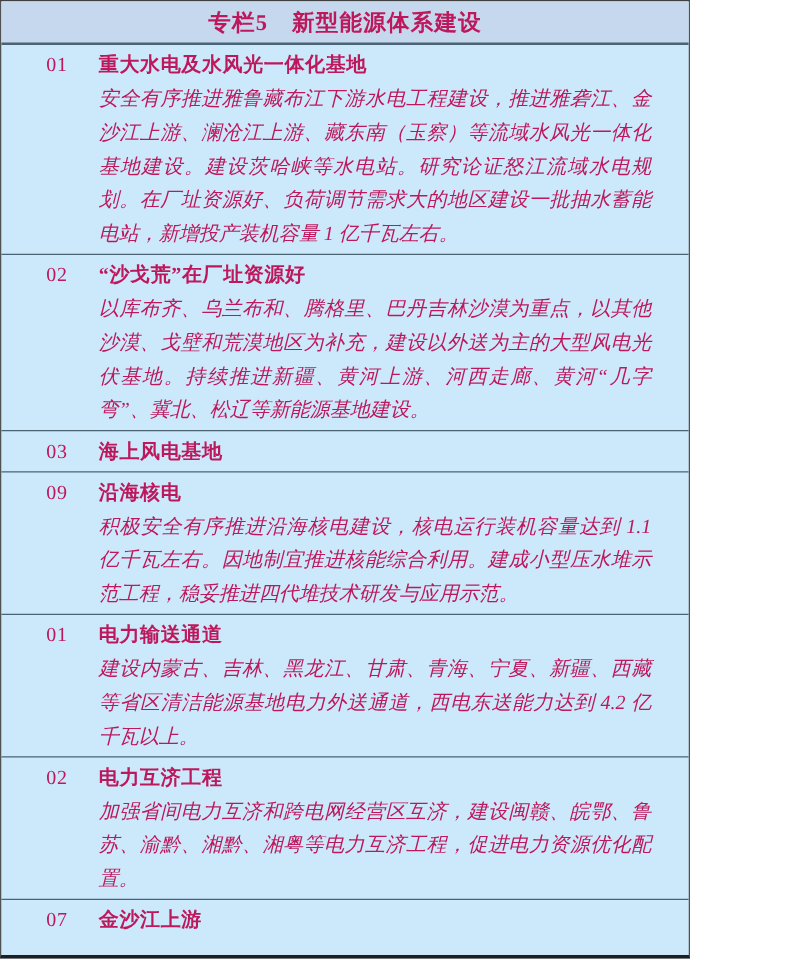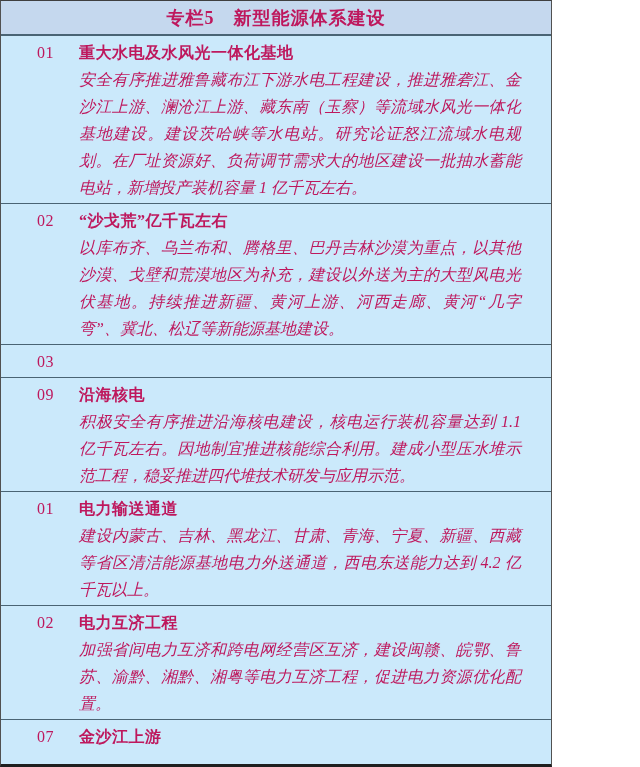--- a/index.html
+++ b/index.html
@@ -66,28 +66,29 @@
       <div class="title-row">
         <span class="num">01</span>
         <span class="sec-title">重大水电及水风光一体化基地</span>
       </div>
       <div class="sec-body">安全有序推进雅鲁藏布江下游水电工程建设，推进雅砻江、金沙江上游、澜沧江上游、藏东南（玉察）等流域水风光一体化基地建设。建设茨哈峡等水电站。研究论证怒江流域水电规划。在厂址资源好、负荷调节需求大的地区建设一批抽水蓄能电站，新增投产装机容量 1 亿千瓦左右。</div>
     </div>
 
     <div class="sec">
       <div class="title-row">
         <span class="num">02</span>
-        <span class="sec-title">“沙戈荒”亿千瓦左右</span>
+        <span class="sec-title">“沙戈荒”在厂址资源好</span>
       </div>
       <div class="sec-body">以库布齐、乌兰布和、腾格里、巴丹吉林沙漠为重点，以其他沙漠、戈壁和荒漠地区为补充，建设以外送为主的大型风电光伏基地。持续推进新疆、黄河上游、河西走廊、黄河“几字弯”、冀北、松辽等新能源基地建设。</div>
     </div>
 
     <div class="sec">
       <div class="title-row">
         <span class="num">03</span>
+        <span class="sec-title">海上风电基地</span>
       </div>
     </div>
 
     <div class="sec">
       <div class="title-row">
         <span class="num">09</span>
         <span class="sec-title">沿海核电</span>
       </div>
       <div class="sec-body">积极安全有序推进沿海核电建设，核电运行装机容量达到 1.1 亿千瓦左右。因地制宜推进核能综合利用。建成小型压水堆示范工程，稳妥推进四代堆技术研发与应用示范。</div>
     </div>

